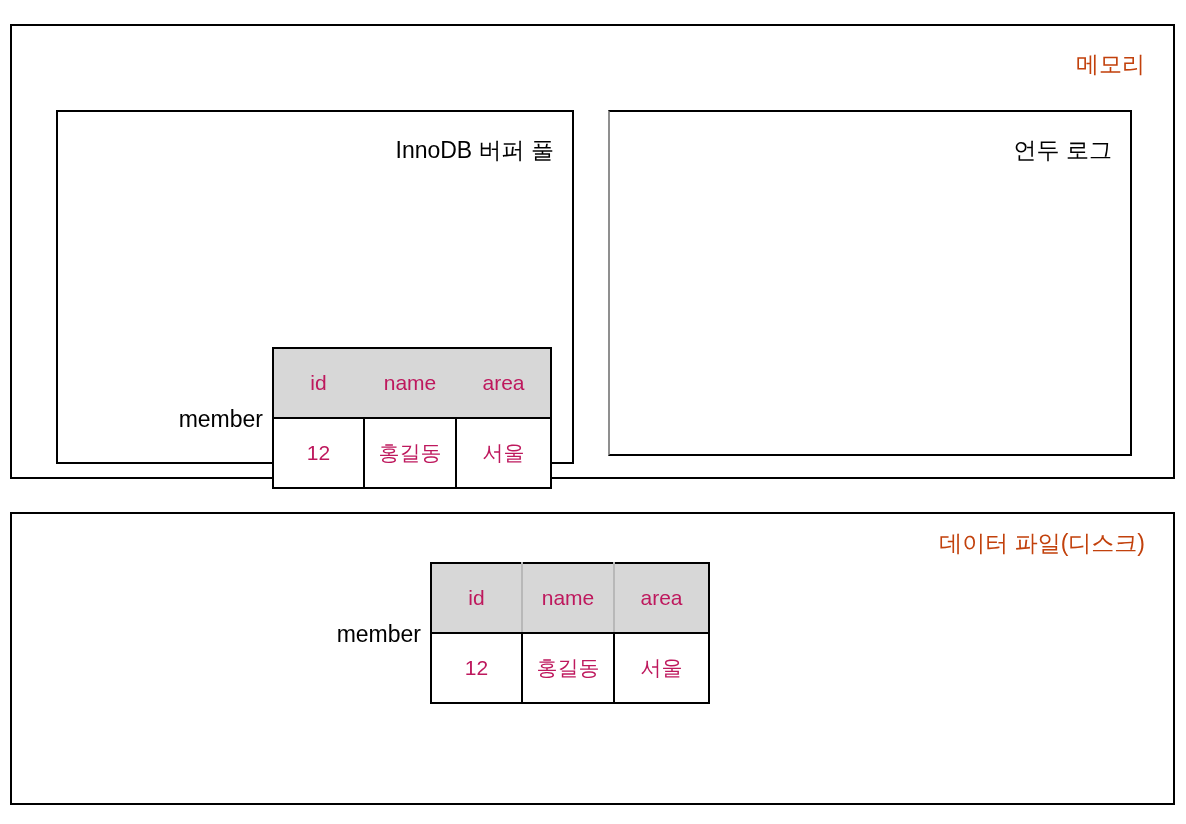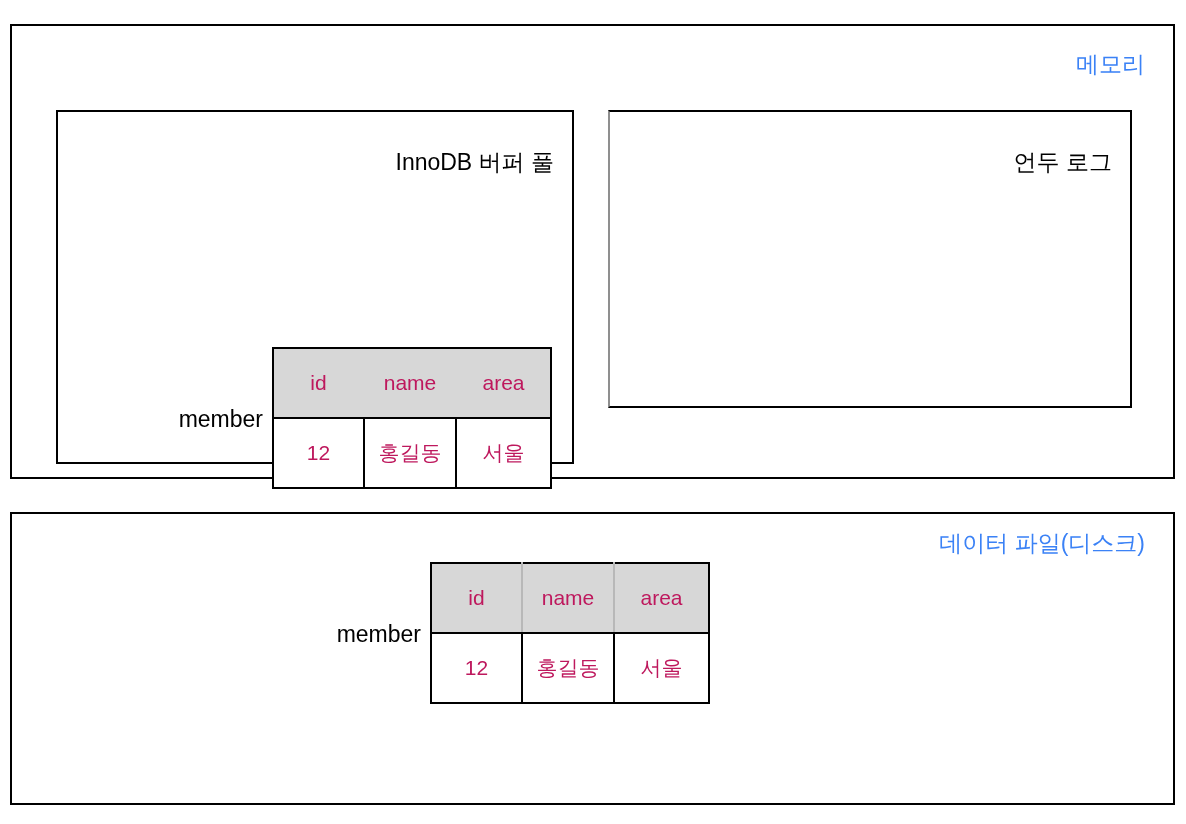--- a/index.html
+++ b/index.html
@@ -37,43 +37,43 @@
     height: 293px;
   }
 
   
   .panel-title {
     position: absolute;
     right: 28px;
     font-size: 23px;
     line-height: 28px;
     white-space: nowrap;
-    color: #3b82f6;
+    color: #c2410c;
   }
   #memory-panel > .panel-title { top: 24px; }
   #disk-panel   > .panel-title { top: 15px; }
 
   
   #buffer-pool-panel {
     left: 44px;
     top: 84px;
     width: 518px;
     height: 354px;
   }
   #undo-log-panel {
     left: 596px;
     top: 84px;
     width: 524px;
-    height: 298px;
+    height: 346px;
     border-left-color: #8f8f8f;
   }
   .inner-title {
     position: absolute;
     right: 18px;
-    top: 36px;
+    top: 24px;
     font-size: 23px;
     line-height: 28px;
     white-space: nowrap;
   }
 
   
   .table-group {
     position: absolute;
     display: flex;
     align-items: flex-start;

